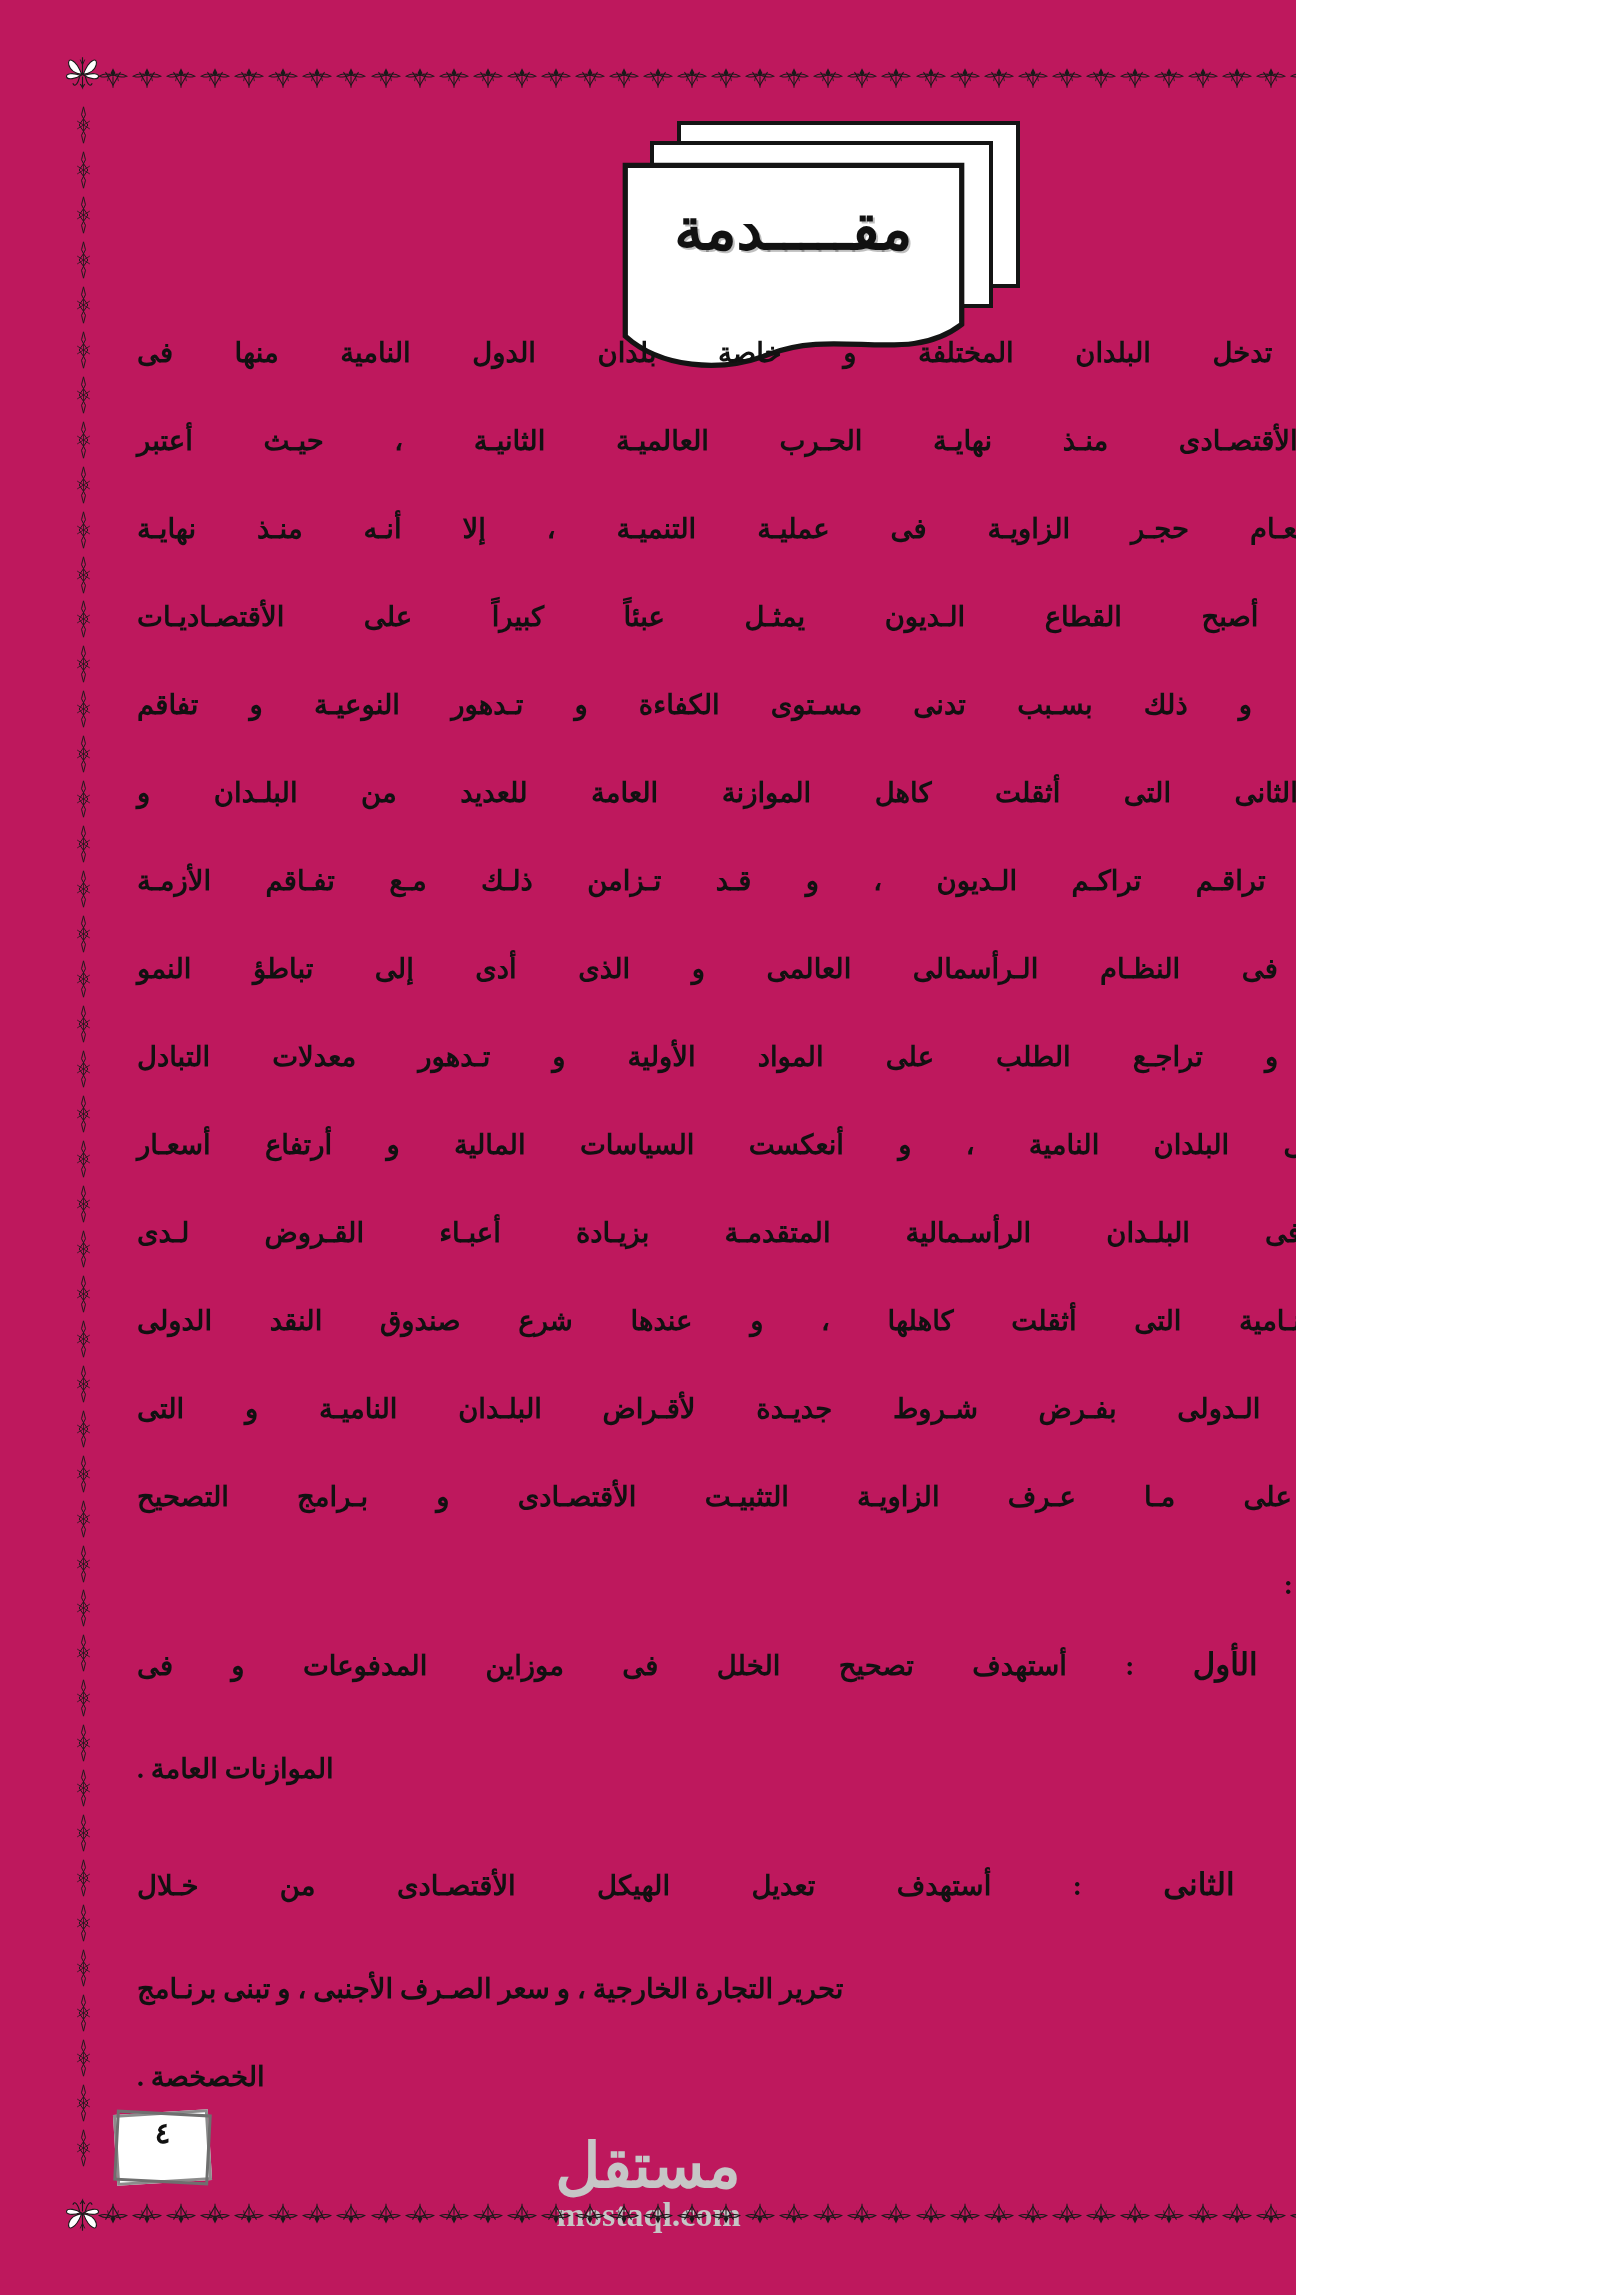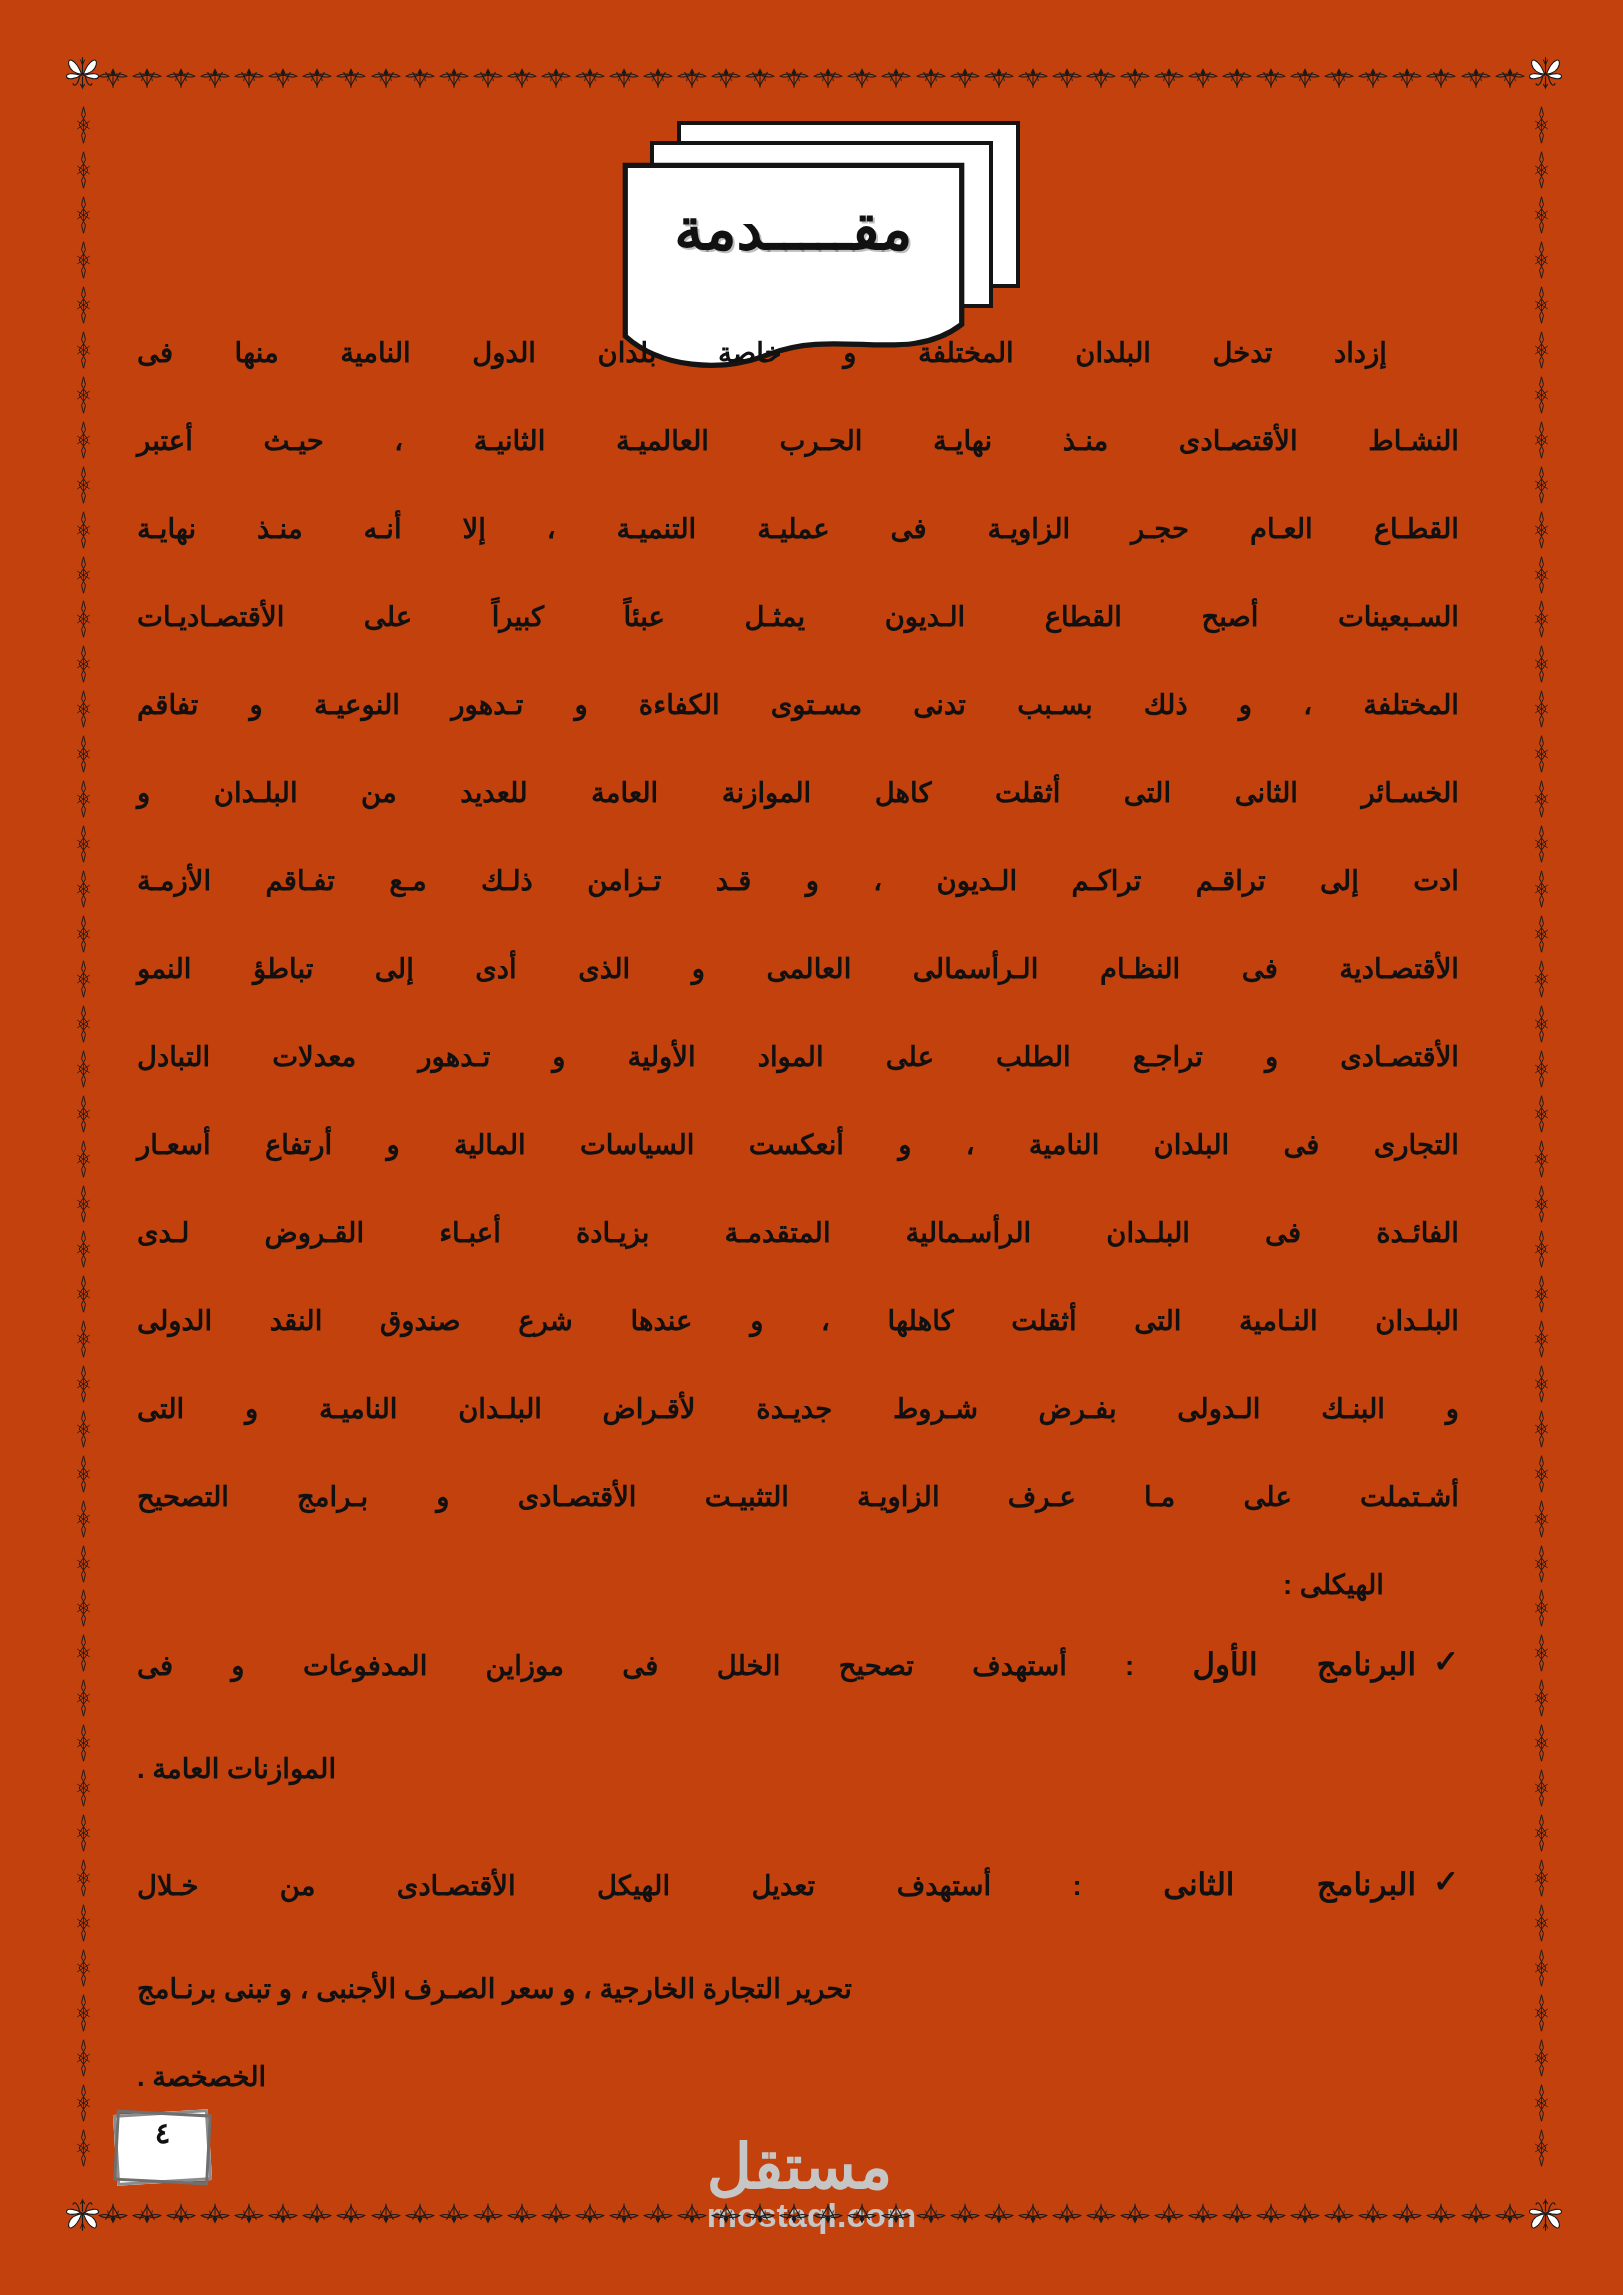--- a/index.html
+++ b/index.html
@@ -1,17 +1,17 @@
 <!DOCTYPE html>
 <html lang="ar" style="font-size:10.5px"><head>
 <meta charset="utf-8">
 <style>
   html,body{margin:0;padding:0;background:#ffffff;}
-  .page{position:relative;width:1623px;height:2295px;background:#c2410c;overflow:hidden;
-        font-family:Liberation Sans, sans-serif;color:#111;}
+  .page{position:relative;width:1296px;height:2295px;background:#be185d;overflow:hidden;
+        font-family:Liberation Serif, serif;color:#111;}
 
   
   .orn-row{position:absolute;display:flex;justify-content:space-between;align-items:center;z-index:3;}
   .orn-col{position:absolute;display:flex;flex-direction:column;justify-content:space-between;align-items:center;z-index:3;}
   .row-top{left:98px;width:1427px;top:60px;height:35px;}
   .row-bottom{left:98px;width:1427px;top:2196px;height:35px;}
   .row-bottom svg{transform:scaleY(-1);}
   .col-left{left:68px;width:30px;top:106px;height:2061px;}
   .col-right{left:1526px;width:30px;top:106px;height:2061px;}
   .corner{position:absolute;z-index:4;}
@@ -46,21 +46,21 @@
 
   
   .pagenum{position:absolute;left:110px;top:2107px;width:105px;height:81px;z-index:2;}
   .pn-sq{position:absolute;left:5.2px;top:5.2px;right:5.2px;bottom:5.2px;background:#fff;box-sizing:border-box;}
   .pn-sq.a{border:3.3px solid #8c8c8c;transform:rotate(-3.5deg);}
   .pn-sq.b{border:3.3px solid #6f6f6f;transform:rotate(3deg);background:transparent;}
   .pn-val{position:absolute;left:0;top:9.2px;width:100%;text-align:center;font-size:29px;font-weight:bold;direction:rtl;}
 
   
   .watermark{position:absolute;left:50%;top:2135px;transform:translateX(-50%);
-             text-align:left;color:#c6c6c6;z-index:1;line-height:1.02;}
+             text-align:right;color:#c6c6c6;z-index:1;line-height:1.02;}
   .wm-ar{font-size:62px;font-weight:bold;direction:rtl;}
   .wm-domain{font-size:34px;font-weight:bold;}
 
   .orn{display:block;}
 </style>
 </head>
 <body>
 
 <svg width="0" height="0" style="position:absolute">
   <defs>

